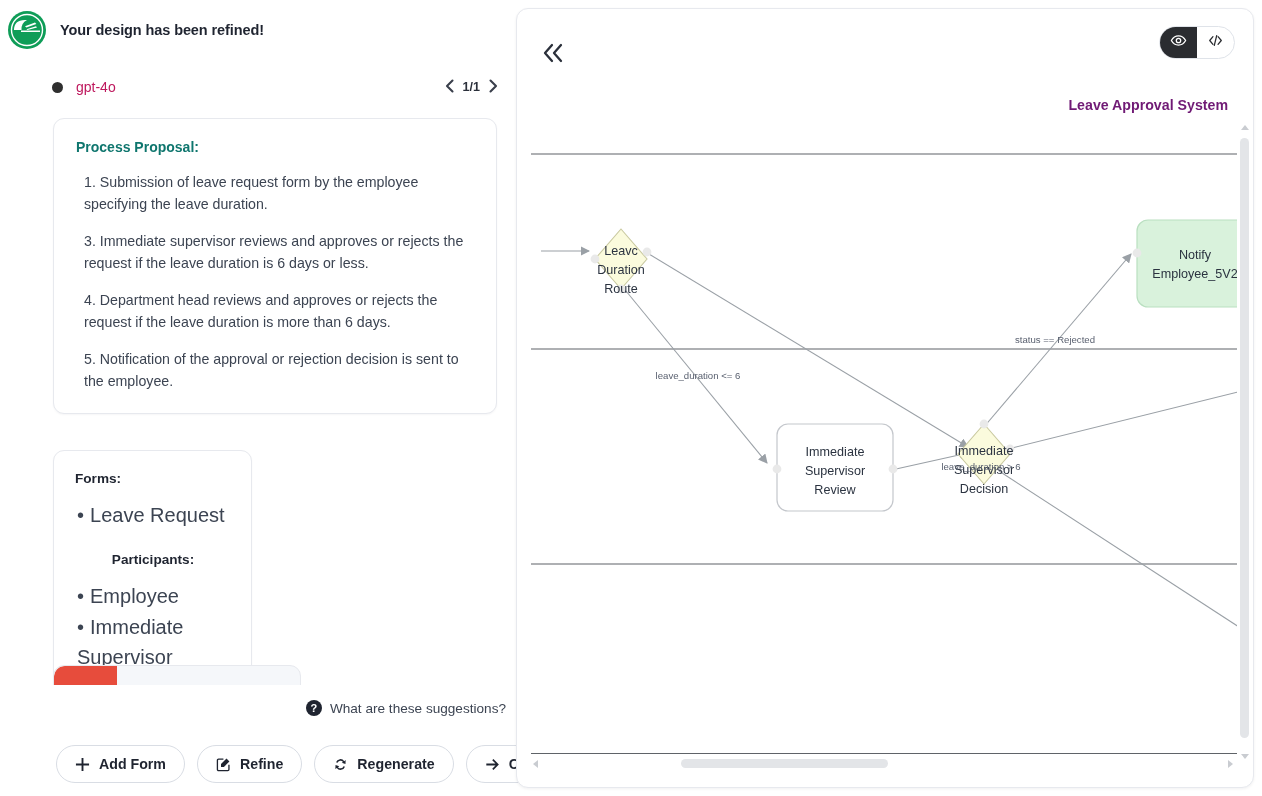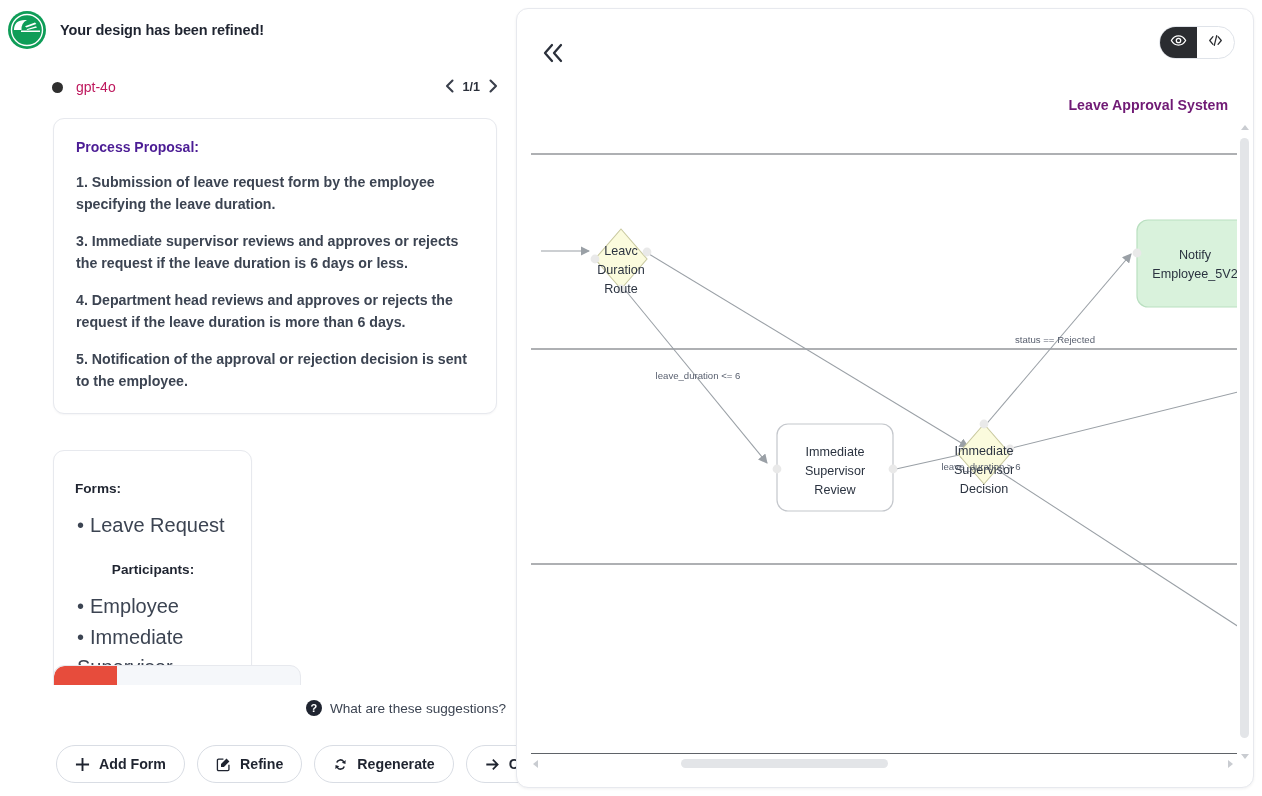--- a/index.html
+++ b/index.html
@@ -64,30 +64,30 @@
     background: #ffffff;
     border: 1px solid #e7e9ee;
     border-radius: 11px;
     box-shadow: 0 1px 2px rgba(16,24,40,0.04);
   }
   #proposal-card {
     position: absolute; left: 53px; top: 8px; width: 444px;
     padding: 20px 22px 18px 22px;
   }
   #proposal-title {
-    font-size: 14px; font-weight: bold; color: #4c1d95; margin: 0 0 17px 0;
+    font-size: 14px; font-weight: bold; color: #0f766e; margin: 0 0 17px 0;
   }
   .proposal-step {
-    font-size: 14.2px; color: #3c4452; line-height: 1.52; margin: 0 0 16px 0; font-weight: bold;
+    font-size: 14.2px; color: #3c4452; line-height: 1.52; margin: 0 0 16px 8px;
   }
   .proposal-step:last-child { margin-bottom: 2px; }
 
   #meta-card {
     position: absolute; left: 53px; top: 340px; width: 199px;
-    padding: 30px 20px 20px 21px;
+    padding: 20px 20px 20px 21px;
   }
   .meta-heading {
     font-size: 13.6px; font-weight: bold; color: #1f2430; margin: 0 0 14px 0;
   }
   .meta-heading.second { margin-top: 22px; text-align: center; }
   .meta-item {
     font-size: 20px; color: #3c4452; line-height: 1.52; margin: 0;
     padding-left: 2px;
   }
   .meta-item .bullet { margin-right: 6px; }

